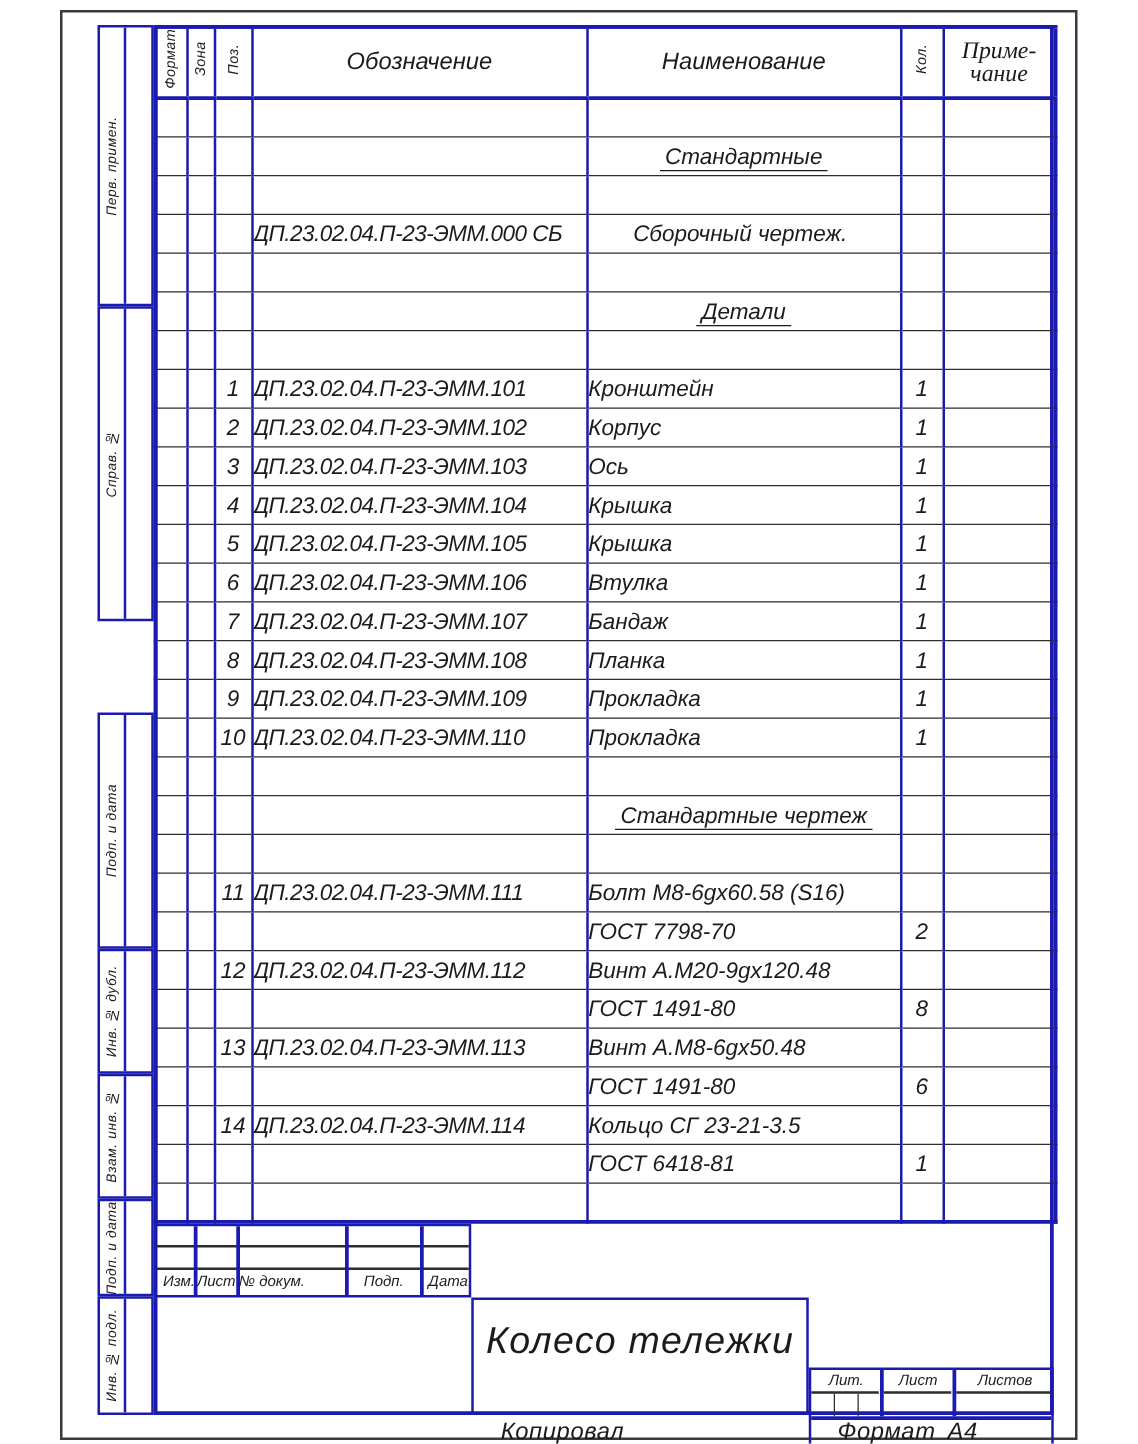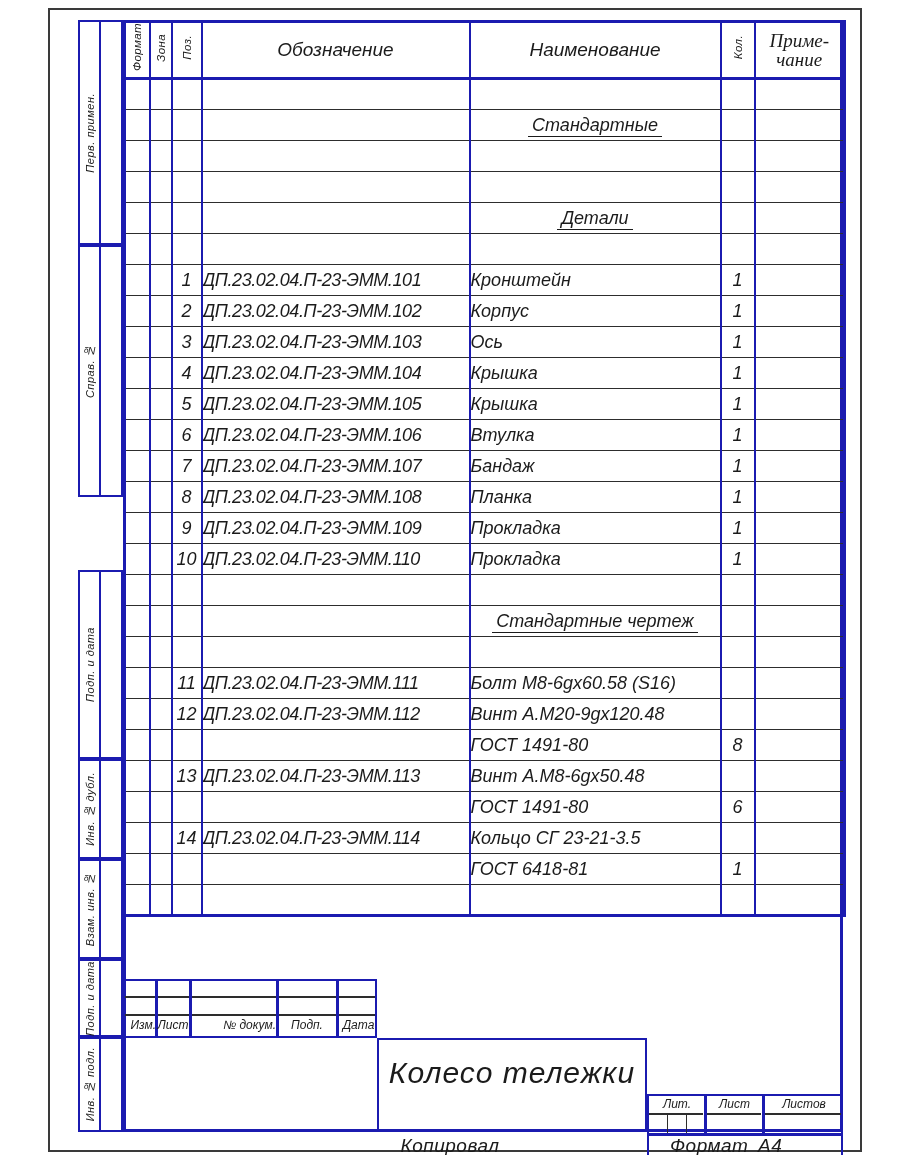--- a/index.html
+++ b/index.html
@@ -146,20 +146,29 @@
           <td class="c-pos"></td>
           <td class="c-desig"></td>
           <td class="c-name"></td>
           <td class="c-qty"></td>
           <td class="c-note"></td>
         </tr>
         <tr>
           <td class="c-format"></td>
           <td class="c-zone"></td>
           <td class="c-pos"></td>
+          <td class="c-desig">ДП.23.02.04.П-23-ЭММ.000 СБ</td>
+          <td class="c-name doc">Сборочный чертеж.</td>
+          <td class="c-qty"></td>
+          <td class="c-note"></td>
+        </tr>
+        <tr>
+          <td class="c-format"></td>
+          <td class="c-zone"></td>
+          <td class="c-pos"></td>
           <td class="c-desig"></td>
           <td class="c-name"></td>
           <td class="c-qty"></td>
           <td class="c-note"></td>
         </tr>
         <tr>
           <td class="c-format"></td>
           <td class="c-zone"></td>
           <td class="c-pos"></td>
           <td class="c-desig"></td>
@@ -293,20 +302,29 @@
           <td class="c-qty"></td>
           <td class="c-note"></td>
         </tr>
         <tr>
           <td class="c-format"></td>
           <td class="c-zone"></td>
           <td class="c-pos">11</td>
           <td class="c-desig">ДП.23.02.04.П-23-ЭММ.111</td>
           <td class="c-name">Болт М8-6gх60.58 (S16)</td>
           <td class="c-qty"></td>
+          <td class="c-note"></td>
+        </tr>
+        <tr>
+          <td class="c-format"></td>
+          <td class="c-zone"></td>
+          <td class="c-pos"></td>
+          <td class="c-desig"></td>
+          <td class="c-name">ГОСТ 7798-70</td>
+          <td class="c-qty">2</td>
           <td class="c-note"></td>
         </tr>
         <tr>
           <td class="c-format"></td>
           <td class="c-zone"></td>
           <td class="c-pos">12</td>
           <td class="c-desig">ДП.23.02.04.П-23-ЭММ.112</td>
           <td class="c-name">Винт А.М20-9gх120.48</td>
           <td class="c-qty"></td>
           <td class="c-note"></td>
@@ -370,21 +388,21 @@
 
   <div class="abs tb" style="left:123px;top:979px;width:254px;height:59px;">
     <div class="hline" style="top:15px;"></div>
     <div class="hline" style="top:33px;"></div>
     <div class="vline-b" style="left:30px;"></div>
     <div class="vline-b" style="left:64px;"></div>
     <div class="vline-b" style="left:151px;"></div>
     <div class="vline-b" style="left:211px;"></div>
     <div class="lbl" style="left:1px;top:37px;width:30px;text-align:right;">Изм.</div>
     <div class="lbl" style="left:32px;top:37px;width:32px;text-align:center;">Лист</div>
-    <div class="lbl" style="left:66px;top:37px;width:85px;text-align:right;">№ докум.</div>
+    <div class="lbl" style="left:66px;top:37px;width:85px;text-align:left;">№ докум.</div>
     <div class="lbl" style="left:153px;top:37px;width:58px;text-align:center;">Подп.</div>
     <div class="lbl" style="left:213px;top:37px;width:41px;text-align:center;">Дата</div>
   </div>
 
 
   <div class="abs tb doc-title" style="left:377px;top:1038px;width:270px;height:94px;">
     <span>Колесо тележки</span>
   </div>
 
   <div class="abs tb" style="left:647px;top:1094px;width:196px;height:94px;">

